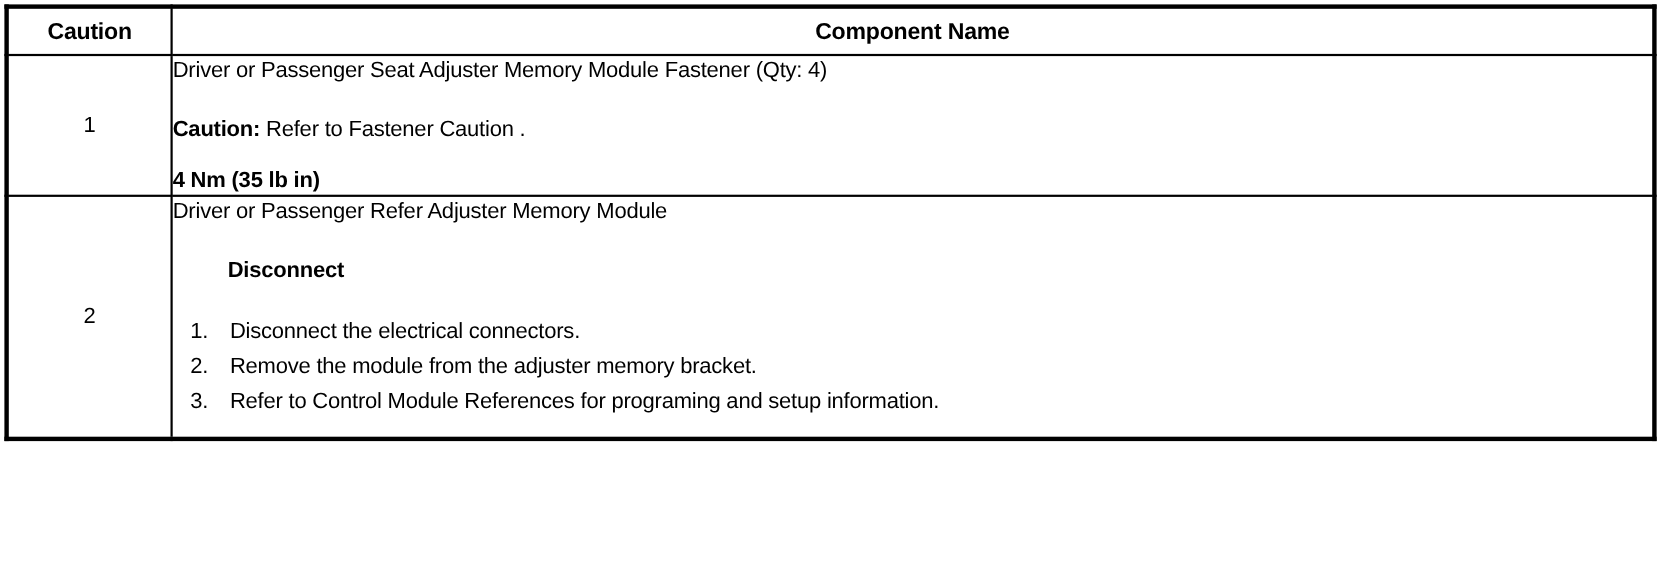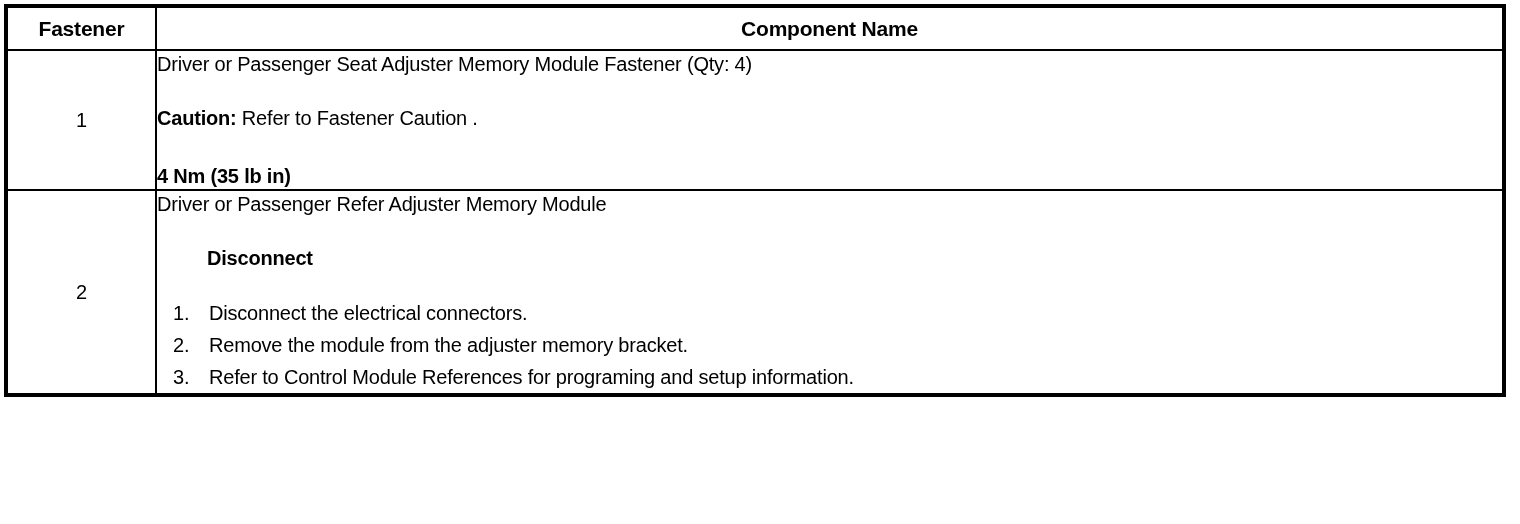--- a/index.html
+++ b/index.html
@@ -87,34 +87,34 @@
     letter-spacing: -0.2px;
   }
   .line-main {
     margin: 0;
   }
   .line-caution {
     margin: 28px 12px 0 0;
   }
   .line-caution b { font-weight: bold; }
   .line-torque {
-    margin: 32px 0 0 0;
+    margin: 20px 0 0 0;
     font-weight: bold;
   }
 
   
   .proc-heading {
     margin: 28px 0 0 50px;
     font-weight: bold;
     font-size: 20px;
     line-height: 26px;
   }
   ol.proc-list {
     margin: 26px 0 0 0;
-    padding: 0 0 0 16px;
+    padding: 0 0 16px 16px;
     list-style: none;
     counter-reset: procstep;
   }
   ol.proc-list li {
     counter-increment: procstep;
     position: relative;
     padding-left: 36px;
     font-size: 20px;
     line-height: 32px;
     letter-spacing: -0.2px;
@@ -133,21 +133,21 @@
 
 <div class="table-wrap">
   <table class="callout-table">
     <colgroup>
       <col class="col-callout">
       <col class="col-component">
     </colgroup>
     <tbody>
 
       <tr>
-        <th class="hdr-cell">Fastener</th>
+        <th class="hdr-cell">Caution</th>
         <th class="hdr-cell">Component Name</th>
       </tr>
 
 
       <tr>
         <td class="callout-num">1</td>
         <td class="component-cell">
           <p class="line-main">Driver or Passenger Seat Adjuster Memory Module Fastener (Qty: 4)</p>
           <p class="line-caution"><b>Caution:</b><span> Refer to Fastener Caution .</span></p>
           <p class="line-torque">4 Nm (35 lb in)</p>

